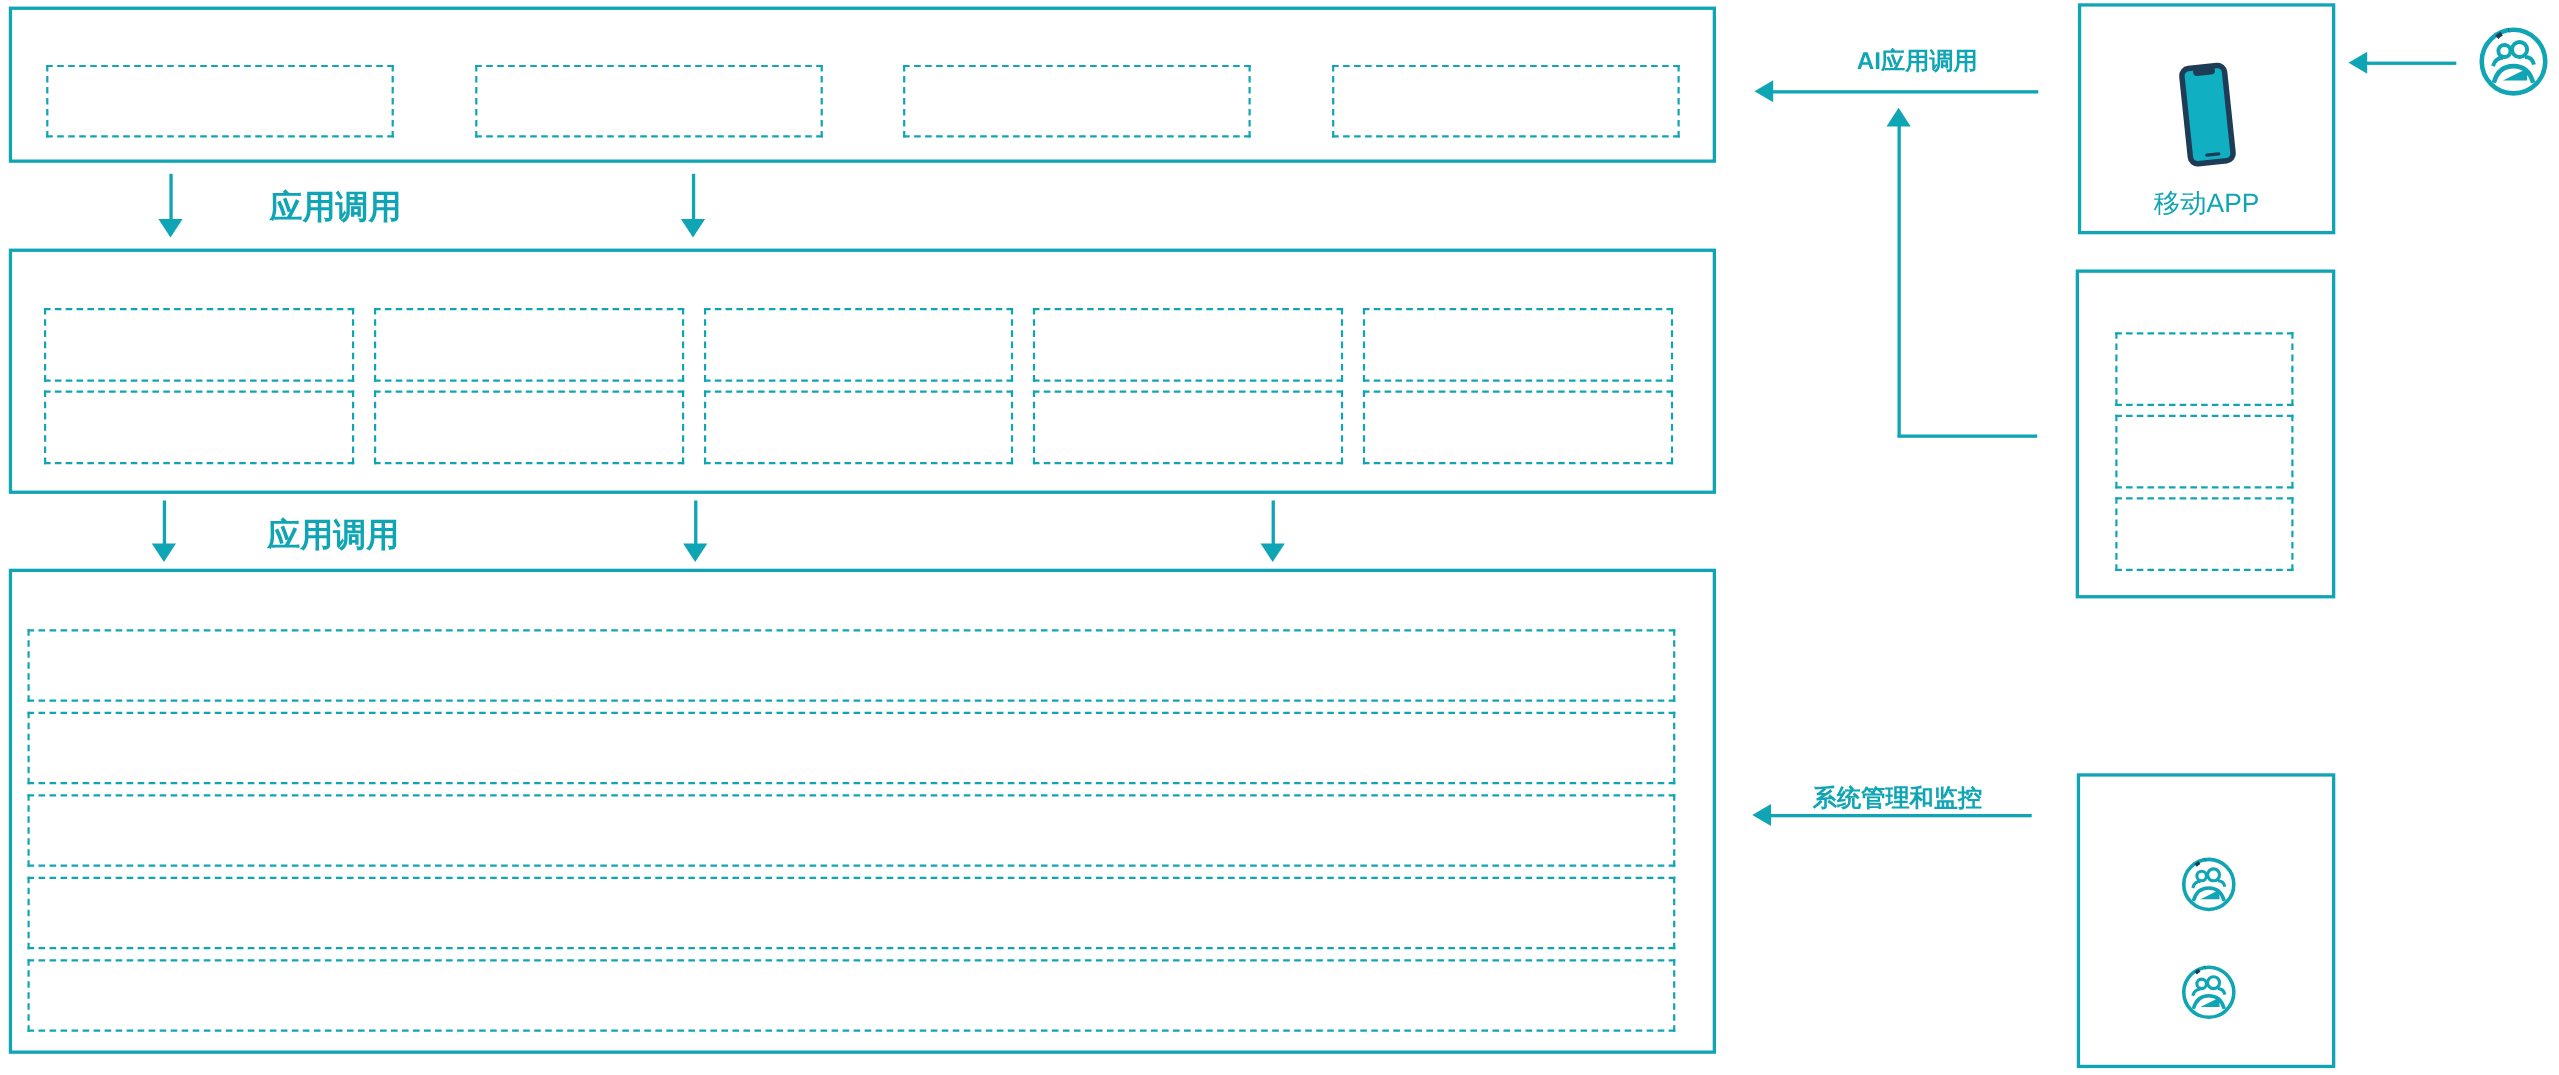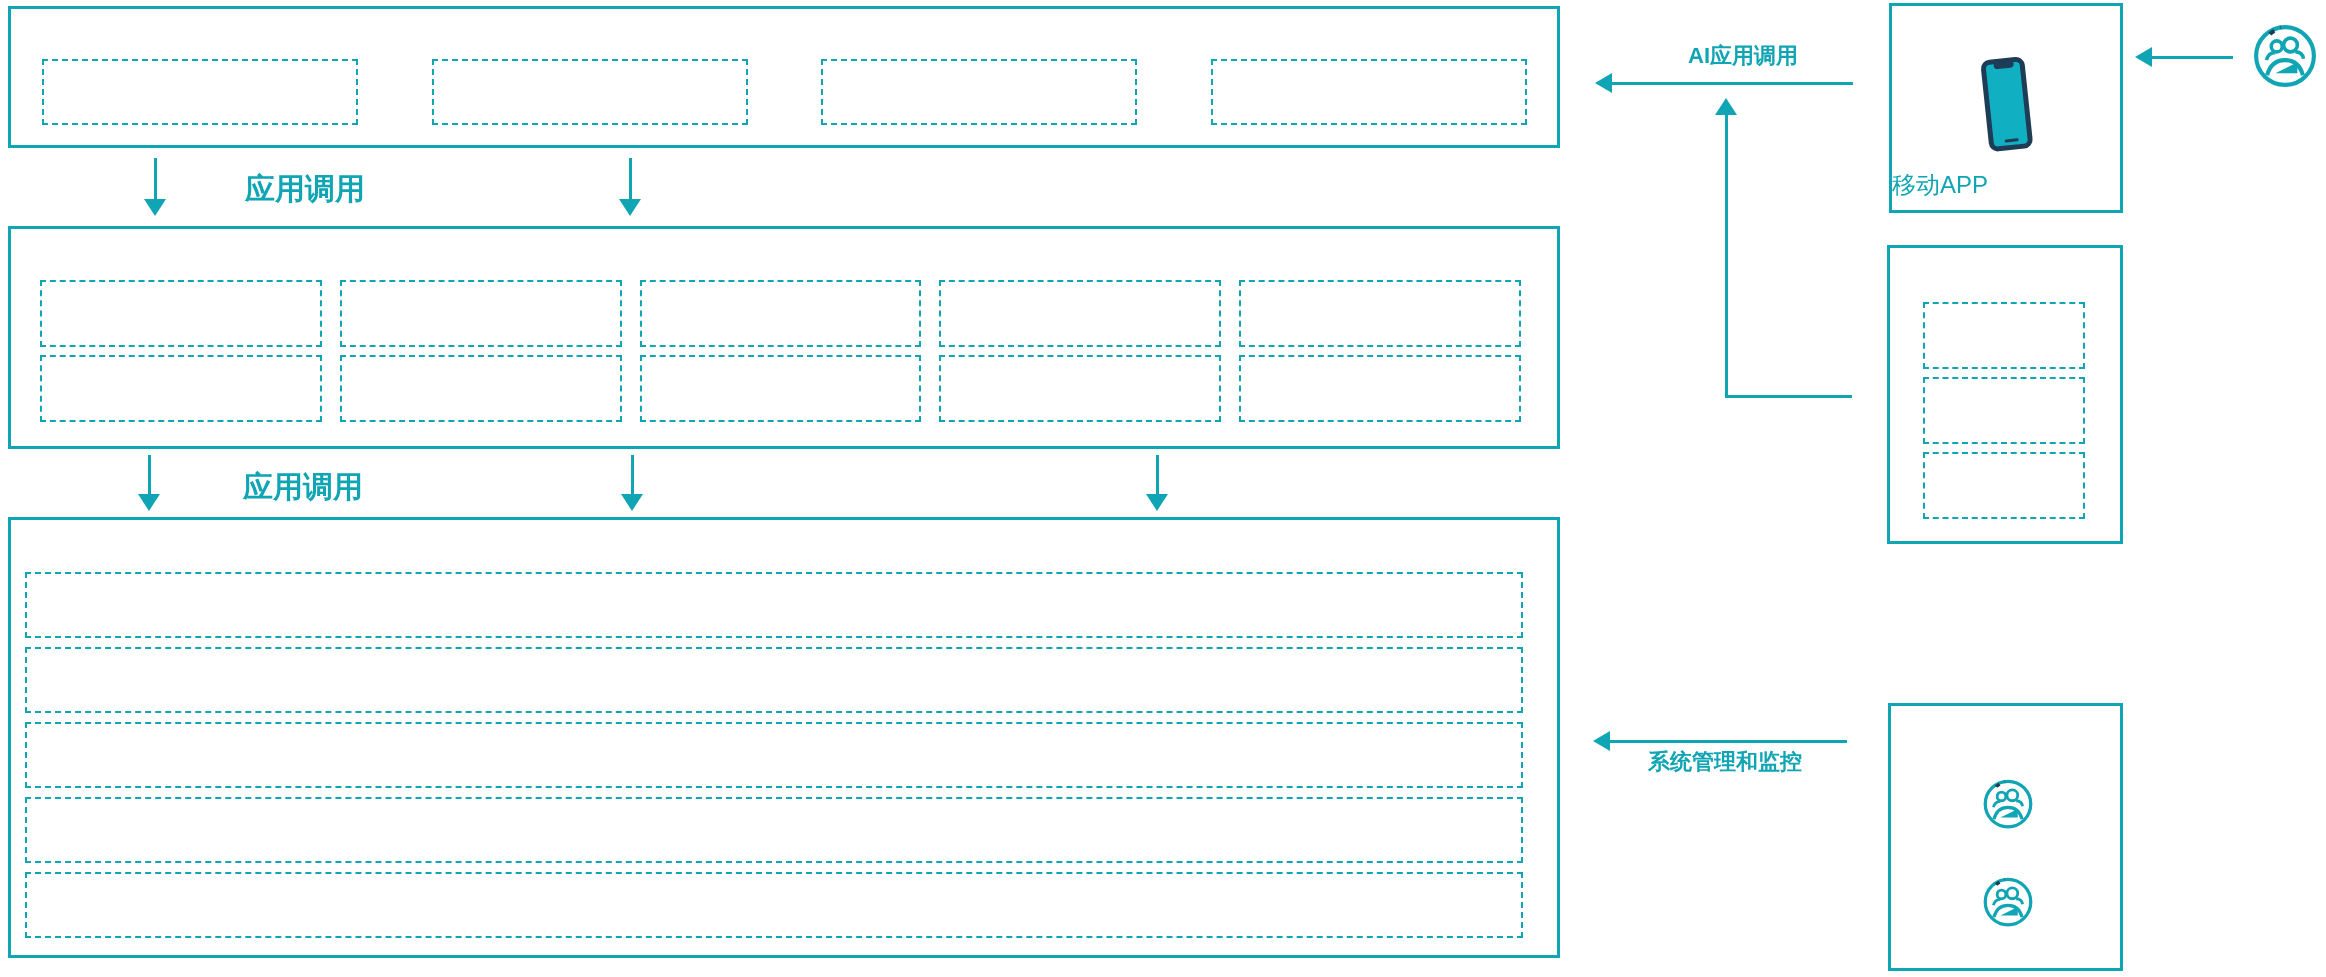--- a/index.html
+++ b/index.html
@@ -30,22 +30,22 @@
   .phone-box{left:1889px;top:3px;width:234px;height:210px;}
   .device-box{left:1887px;top:245px;width:236px;height:299px;}
   .device-stack{position:absolute;left:33px;top:54px;width:162px;}
   .device-stack .dashed-box{height:67px;margin-bottom:8px;}
   .admin-box{left:1888px;top:703px;width:235px;height:268px;}
   
   .lbl{position:absolute;color:var(--teal);font-weight:700;font-size:30px;line-height:1.1;white-space:nowrap;}
   .lbl-app-call{left:245px;top:172px;}
   .lbl-capability{left:243px;top:470px;}
   .lbl-ai-call{left:1672px;top:44px;font-size:22px;margin-left:16px;}
-  .lbl-sys{left:1648px;top:750px;font-size:22px;}
-  .lbl-mobile{position:absolute;left:0;right:0;top:163px;text-align:left;color:var(--teal);font-weight:400;font-size:24px;}
+  .lbl-sys{left:1648px;top:714px;font-size:22px;}
+  .lbl-mobile{position:absolute;left:0;right:0;top:163px;text-align:center;color:var(--teal);font-weight:400;font-size:24px;}
   
   .v-line{position:absolute;width:3px;background:var(--teal);}
   .h-line{position:absolute;height:3px;background:var(--teal);}
   .tri{position:absolute;width:0;height:0;}
   .tri-down{border-left:11px solid transparent;border-right:11px solid transparent;border-top:17px solid var(--teal);}
   .tri-up{border-left:11px solid transparent;border-right:11px solid transparent;border-bottom:17px solid var(--teal);}
   .tri-left{border-top:10px solid transparent;border-bottom:10px solid transparent;border-right:17px solid var(--teal);}
   
   .icon{position:absolute;}
   .phone-icon{left:89px;top:50px;width:56px;height:100px;transform:rotate(-6deg);}

